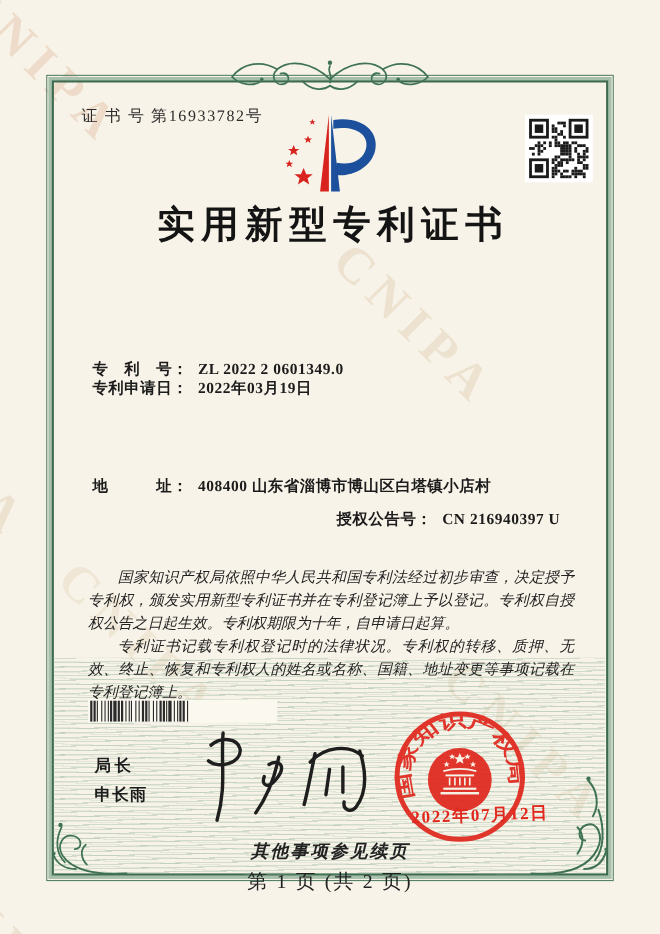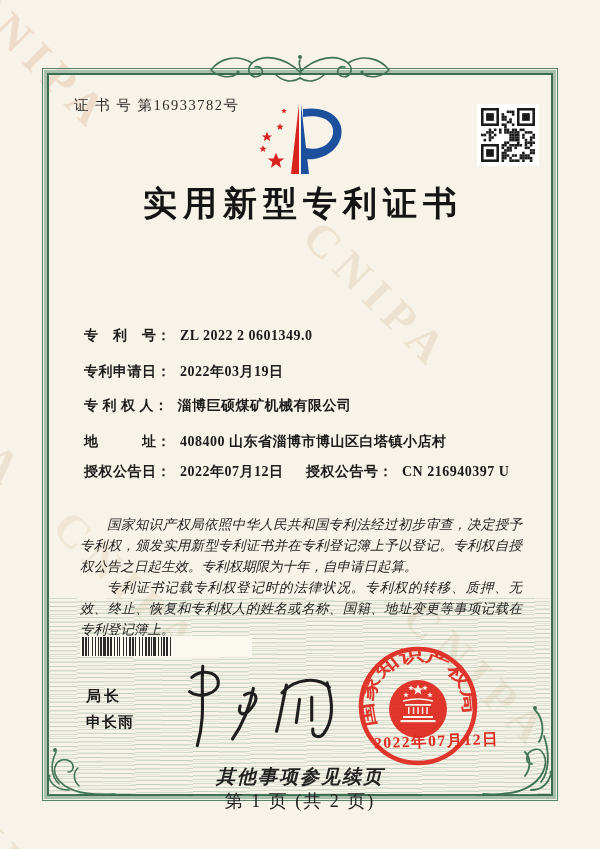--- a/index.html
+++ b/index.html
@@ -26,21 +26,21 @@
 
   .certno{position:absolute;left:74px;top:96px;font-size:14.5px;font-weight:400;
     color:#2b2b2b;letter-spacing:1.5px;}
 
   .title{position:absolute;left:0;top:181px;width:100%;text-align:center;text-indent:6px;
     font-size:34px;font-weight:700;letter-spacing:6px;color:#141414;}
 
   .row{position:absolute;left:84px;font-size:14px;font-weight:600;color:#1b1b1b;
     white-space:nowrap;letter-spacing:.5px;}
   .row .val{padding-left:9px;}
-  .r1{top:246px}.r2{top:288px}.r3{top:327px}.r4{top:363px}
+  .r1{top:246px}.r2{top:288px}.r3{top:327px}.r4{top:344px}
   .r5{top:397px}.r6{top:433px}.r7{top:463px}.r8{top:463px;left:306px}
 
   .para{position:absolute;left:80px;width:442px;font-size:13.5px;line-height:21px;
     text-align:justify;text-indent:2em;font-style:italic;font-weight:500;color:#222;margin-top:20px;}
   .p1{top:494px}.p2{top:557px}
 
   #barcode{position:absolute;left:80px;top:636px;width:172px;height:21px;
     background:#fbf8f0;display:flex;align-items:stretch;padding:1px 2px;box-sizing:border-box;}
   #barcode i{display:block;height:100%;background:#2a2a2a;flex:none;}
   #barcode s{display:block;height:100%;flex:none;}
@@ -51,21 +51,21 @@
     letter-spacing:1px;color:#1c1c1c;z-index:3;}
 
   .sig{position:absolute;left:160px;top:662px;z-index:3;}
   .sealwrap{position:absolute;left:355px;top:642px;z-index:2;opacity:.93;}
   .datestamp{position:absolute;left:374px;top:731px;z-index:4;font-size:15.5px;font-weight:600;
     color:#e0281e;letter-spacing:1.5px;transform:rotate(-2deg);white-space:nowrap;}
 
   .footer-page{position:absolute;left:0;top:773px;width:100%;text-align:center;
     font-size:18px;letter-spacing:2px;color:#222;z-index:3;margin-top:16px;}
   .continuation{position:absolute;left:0;top:764px;width:100%;text-align:center;
-    font-size:19px;font-style:italic;font-weight:600;letter-spacing:2px;color:#222;}
+    font-size:16px;font-style:italic;font-weight:600;letter-spacing:2px;color:#222;}
 
   .orn{position:absolute;}
   .qr{position:absolute;left:477px;top:104px;}
   .logo{position:absolute;left:253px;top:101px;}
 </style>
 </head>
 <body>
 
 <div class="page">
 
@@ -280,28 +280,22 @@
     </svg>
 
   <div class="title">实用新型专利证书</div>
 
   <div class="row r3">
     <span class="lbl">专　利　号：</span><span class="val">ZL 2022 2 0601349.0</span>
   </div>
   <div class="row r4">
     <span class="lbl">专利申请日：</span><span class="val">2022年03月19日</span>
   </div>
-  <div class="row r5">
-    <span class="lbl">专 利 权 人：</span><span class="val">淄博巨硕煤矿机械有限公司</span>
-  </div>
   <div class="row r6">
     <span class="lbl">地　　　址：</span><span class="val">408400 山东省淄博市博山区白塔镇小店村</span>
-  </div>
-  <div class="row r7">
-    <span class="lbl">授权公告日：</span><span class="val">2022年07月12日</span>
   </div>
   <div class="row r8">
     <span class="lbl">授权公告号：</span><span class="val">CN 216940397 U</span>
   </div>
 
   <div class="para p1">国家知识产权局依照中华人民共和国专利法经过初步审查，决定授予专利权，颁发实用新型专利证书并在专利登记簿上予以登记。专利权自授权公告之日起生效。专利权期限为十年，自申请日起算。</div>
   <div class="para p2">专利证书记载专利权登记时的法律状况。专利权的转移、质押、无效、终止、恢复和专利权人的姓名或名称、国籍、地址变更等事项记载在专利登记簿上。</div>
 
   <div id="barcode">
       <i style="width: 2px;"></i>

